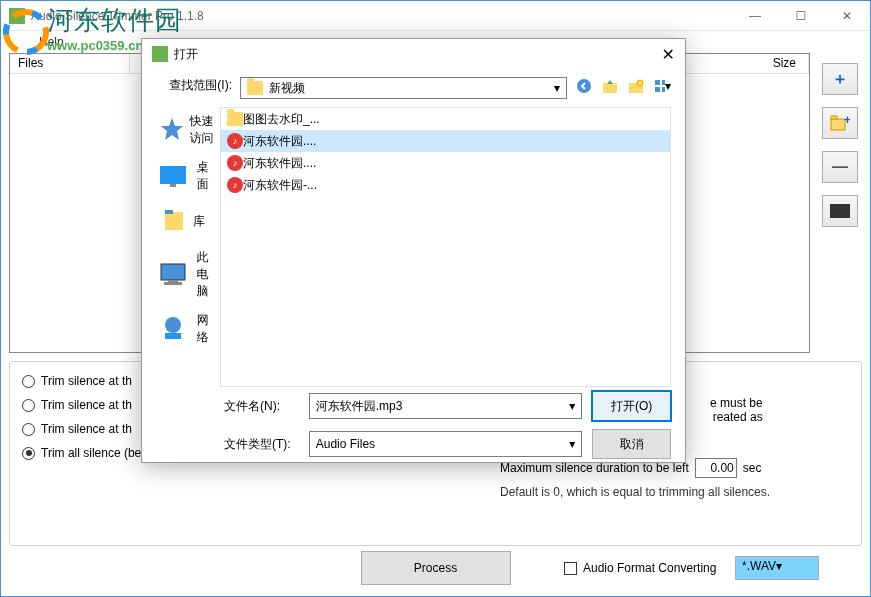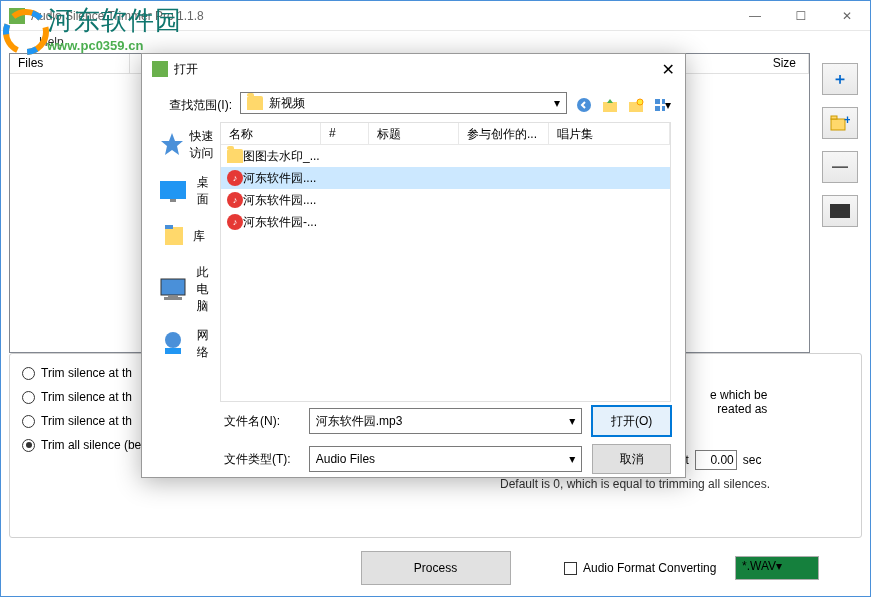--- a/index.html
+++ b/index.html
@@ -18,40 +18,40 @@
 .main-header{height:20px;display:flex;border-bottom:1px solid #e0e0e0;background:#fff}
 .main-header .col{padding:2px 8px;border-right:1px solid #e0e0e0}
 .main-header .files{width:120px}
 .main-header .size{flex:1;text-align:right;padding-right:12px}
 .side-btns{position:absolute;right:12px;top:62px;display:flex;flex-direction:column;gap:12px}
 .side-btn{width:36px;height:32px;border:1px solid #adadad;background:linear-gradient(#f6f6f6,#e8e8e8);display:flex;align-items:center;justify-content:center;font-size:16px;font-weight:bold}
 .side-btn.plus{color:#0066cc}
 .side-btn.addf{color:#cc9900}
 .side-btn.minus{color:#555}
 .side-btn.minus2{color:#333}
-.bottom-panel{position:absolute;left:8px;right:8px;top:352px;height:185px;border:1px solid #d1d1d1;border-radius:3px;padding:12px}
+.bottom-panel{position:absolute;left:8px;right:8px;top:360px;height:185px;border:1px solid #d1d1d1;border-radius:3px;padding:12px}
 .radio-row{display:flex;align-items:center;margin-bottom:10px;gap:6px}
 .radio{width:13px;height:13px;border:1px solid #333;border-radius:50%;display:inline-flex;align-items:center;justify-content:center}
 .radio.checked::after{content:"";width:6px;height:6px;background:#333;border-radius:50%}
 .mid-col{position:absolute;left:490px;top:12px}
 .mid-row{display:flex;align-items:center;margin-bottom:6px;gap:6px}
 .num-input{width:42px;height:20px;border:1px solid #7a7a7a;padding:2px;text-align:right}
 .info-text{color:#333;line-height:1.4}
 .process-row{position:absolute;left:8px;right:8px;bottom:8px;height:40px;display:flex;align-items:center;justify-content:center;gap:40px}
 .process-btn{width:150px;height:34px;border:1px solid #adadad;background:#e1e1e1;display:flex;align-items:center;justify-content:center}
 .afc{display:flex;align-items:center;gap:6px;position:absolute;left:555px}
 .checkbox{width:13px;height:13px;border:1px solid #333}
-.wav-sel{width:84px;height:24px;border:1px solid #adadad;background:#15803d;padding:2px 6px;position:absolute;left:726px}
-
-.dialog{position:absolute;left:140px;top:52px;width:545px;height:425px;background:#fff;border:1px solid #999;box-shadow:0 4px 24px rgba(0,0,0,.3);z-index:50}
+.wav-sel{width:84px;height:24px;border:1px solid #adadad;background:#7dd3fc;padding:2px 6px;position:absolute;left:726px}
+
+.dialog{position:absolute;left:140px;top:37px;width:545px;height:425px;background:#fff;border:1px solid #999;box-shadow:0 4px 24px rgba(0,0,0,.3);z-index:50}
 .dlg-title{height:30px;display:flex;align-items:center;padding:0 10px}
 .dlg-title .icon{width:16px;height:16px;background:#6ab04c;margin-right:6px}
 .dlg-x{margin-left:auto;font-size:16px;cursor:pointer}
 .dlg-body{padding:8px 14px}
-.lookin-row{display:flex;align-items:flex-end;gap:8px;margin-bottom:8px}
+.lookin-row{display:flex;align-items:flex-start;gap:8px;margin-bottom:8px}
 .lookin-label{width:76px;text-align:right}
 .lookin-sel{flex:1;height:22px;border:1px solid #7a7a7a;display:flex;align-items:center;padding:0 6px;gap:6px}
 .folder-ico{width:16px;height:14px;background:#ffd86b;border-radius:2px 2px 0 0;position:relative}
 .folder-ico::before{content:"";position:absolute;top:-3px;left:0;width:7px;height:3px;background:#ffd86b;border-radius:2px 2px 0 0}
 .nav-icons{display:flex;gap:8px;align-items:center}
 .nav-ico{width:18px;height:18px;display:flex;align-items:center;justify-content:center}
 .dlg-main{display:flex;height:280px}
 .places{width:60px;display:flex;flex-direction:column;align-items:center;gap:12px;padding-top:6px}
 .place{display:flex;flex-direction:row;align-items:center;gap:3px;width:56px}
 .place-ico{width:32px;height:32px;display:flex;align-items:center;justify-content:center}
@@ -138,21 +138,21 @@
   <div class="radio-row">
       <span class="radio"></span>
       <span>Trim silence at th</span>
     </div>
   <div class="radio-row">
       <span class="radio checked"></span>
       <span>Trim all silence (beginning, middle and end)</span>
     </div>
   <div class="mid-col">
     <div style="position:absolute;left:210px;top:22px;text-align:right">
-        <div>e which be</div>
+        <div>e must be</div>
         <div>reated as</div>
       </div>
     <div class="mid-row" style="margin-top:84px">
       <span>Maximum silence duration to be left</span>
       <input class="num-input" value="0.00" style="">
       <span>sec</span>
     </div>
     <div class="info-text">Default is 0, which is equal to trimming all silences.</div>
   </div>
 </div>
@@ -249,27 +249,20 @@
             <div class="place-ico">
               <svg width="28" height="28">
                 <circle cx="14" cy="10" r="8" fill="#4a90d9"></circle>
                 <rect x="6" y="18" width="16" height="6" fill="#2196f3"></rect>
               </svg>
             </div>
             <div class="place-lbl">网络</div>
           </div>
       </div>
       <div class="filelist">
-        <div class="fl-header">
-          <div class="h name">名称</div>
-          <div class="h num">#</div>
-          <div class="h t">标题</div>
-          <div class="h c">参与创作的...</div>
-          <div class="h a">唱片集</div>
-        </div>
         <div id="fl-rows">
             <div class="fl-row">
               <span class="folder-ico"></span>
               <span>图图去水印_...</span>
             </div>
             <div class="fl-row sel">
               <span class="audio-ico">♪</span>
               <span>河东软件园....</span>
             </div>
             <div class="fl-row">

